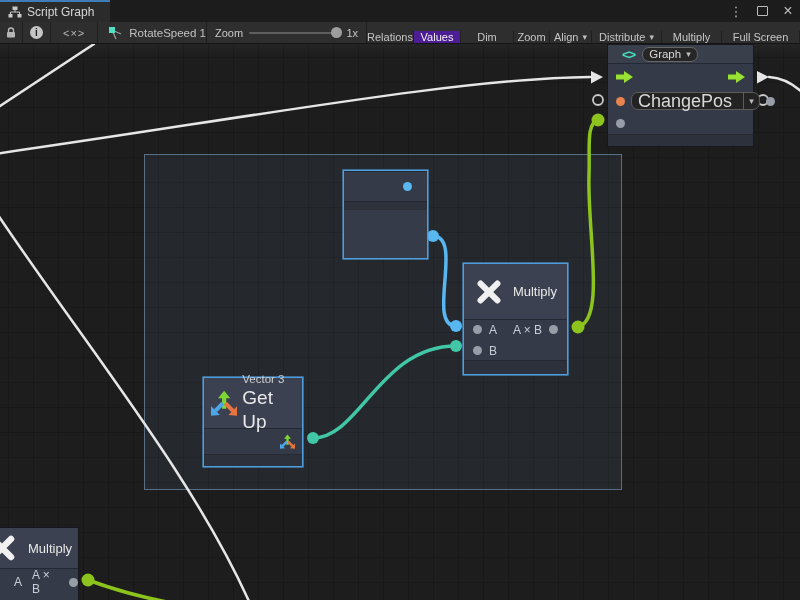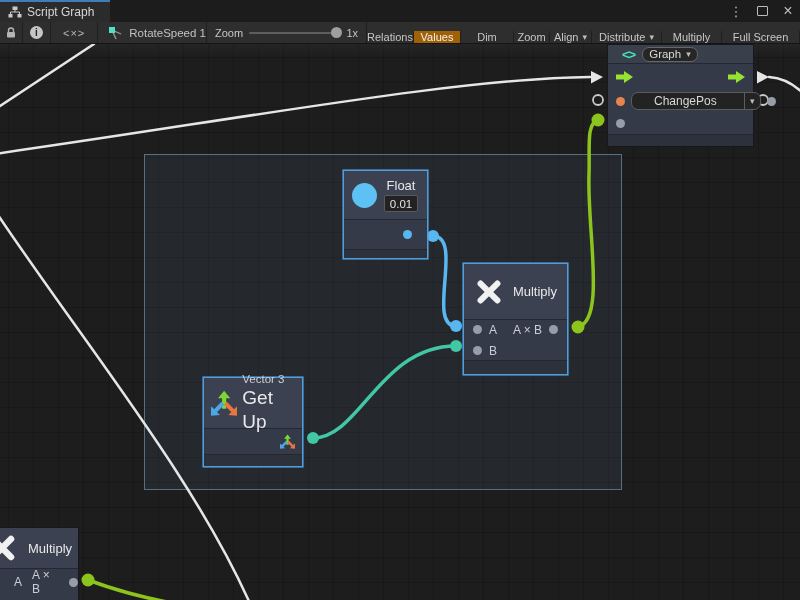--- a/index.html
+++ b/index.html
@@ -25,21 +25,21 @@
   .tb-sec { display:flex; align-items:center; justify-content:center; border-right:1px solid #1f1f1f; }
   .tb-lock { width:26px; } .tb-info { width:32px; } .tb-code { width:54px; color:#b9b9b9; font-size:11px; letter-spacing:1px; }
   .tb-ref { width:116px; justify-content:flex-start; gap:6px; padding-left:10px; color:#c2c2c2; font-size:11.5px; }
   .tb-zoom { width:160px; gap:6px; padding:0 8px; justify-content:flex-start; }
   .zoom-track { position:relative; width:92px; height:2px; background:#5e5e5e; border-radius:1px; }
   .zoom-handle { position:absolute; right:-2px; top:-4.5px; width:11px; height:11px; border-radius:50%; background:#9e9e9e; }
   .info-circle { width:13px; height:13px; border-radius:50%; background:#c6c6c6; color:#252525;
     font-weight:bold; font-size:10px; display:flex; align-items:center; justify-content:center; }
   .tb-buttons { display:flex; align-items:stretch;margin-top:9px; }
   .tb-btn { display:flex; align-items:center; justify-content:center; gap:4px; border-right:1px solid #1f1f1f; color:#c6c6c6; }
-  .tb-btn.active { background:#a16207; color:#f2f2f2; }
+  .tb-btn.active { background:#4c1d95; color:#f2f2f2; }
   .caret { font-size:9px; color:#bdbdbd; }
 
   
   .canvas { position:absolute; left:0; top:44px; width:800px; height:556px; background:#1d1d1d;
     background-image:
       linear-gradient(rgba(0,0,0,0.16) 1px, transparent 1px),
       linear-gradient(90deg, rgba(0,0,0,0.16) 1px, transparent 1px);
     background-size:25px 25px; background-position:8px 13px; z-index:0; }
   .canvas::after { content:""; position:absolute; left:0; top:0; width:100%; height:13px;
     background:linear-gradient(rgba(255,255,255,0.035), transparent); }
@@ -65,21 +65,21 @@
   .node-graph .n-header { height:18px; padding-left:14px; gap:7px; background:#3a3f4c; }
   .gicon { color:#47e2c2; font-weight:bold; font-size:13px; letter-spacing:-1px; }
   .pill { display:flex; align-items:center; background:#262626; border:1px solid #666;
     border-radius:7px; height:15px; padding:0 6px; gap:5px; color:#d8d8d8; font-size:11.5px; }
   .node-graph .n-body { height:71px; display:flex; flex-direction:column; }
   .row-flow { height:27px; padding:0 8px; justify-content:space-between; }
   .row-var  { height:22px; padding:0 8px; gap:6px; }
   .row-out  { height:22px; padding:0 8px; }
   .dot-orange { background:#e8834e; }
   .cp-pill { flex:1; height:18px; padding:0; border-color:#5c5c5c; background:#232323; }
-  .cp-label { flex:1; padding:0 22px; font-size:12px;text-align:center; }
+  .cp-label { flex:1; padding:0 6px; font-size:18px;text-align:center; }
   .cp-caret { width:16px; height:100%; border-left:1px solid #5c5c5c; display:flex; align-items:center; justify-content:center; }
   .node-graph .n-footer { height:12px; }
 
   
   .node-float { left:343px; top:170px; width:85px; height:89px; }
   .node-float .n-header { height:48px; padding:0 8px; gap:6px; }
   .float-circle { width:25px; height:25px; border-radius:50%; background:#5ec1f3; flex:none; }
   .float-col { flex:1; display:flex; flex-direction:column; align-items:center; gap:2px; }
   .value-box { background:#222; border:1px solid #5a5a5a; border-radius:2px; color:#e4e4e4;
     font-size:11.5px; padding:0 5px; height:17px; display:flex; align-items:center; }
@@ -248,27 +248,20 @@
       <span class="port-dot"></span>
     </div>
     <div class="n-row row-out">
       <span class="port-dot"></span>
     </div>
   </div>
   <div class="n-footer"></div>
 </div>
 
 <div class="node node-float selected">
-  <div class="n-header">
-    <span class="float-circle"></span>
-    <div class="float-col">
-      <span class="node-title">Float</span>
-      <span class="value-box">0.01</span>
-    </div>
-  </div>
   <div class="n-body">
     <span class="port-dot dot-blue"></span>
   </div>
   <div class="n-footer"></div>
 </div>
 
 <div class="node node-multiply selected">
   <div class="n-header">
     <svg width="32" height="32" viewBox="0 0 32 32">
       <path d="M7 7 L25 25 M25 7 L7 25" stroke="#f1f1f1" stroke-width="6.5" stroke-linecap="round"></path>

